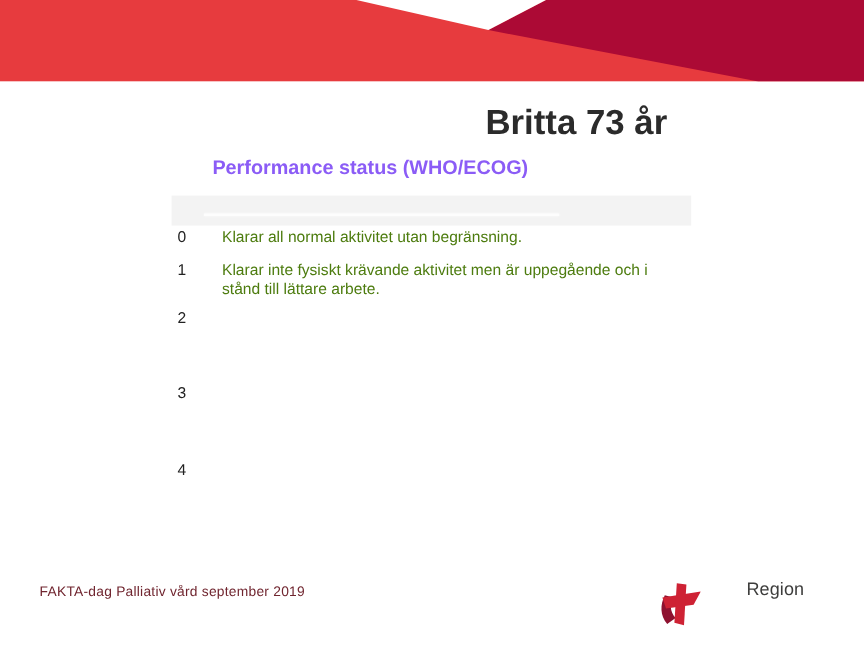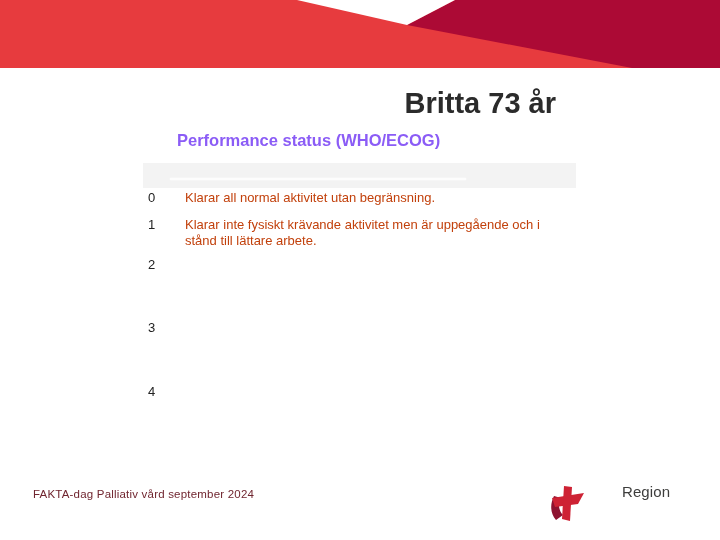--- a/index.html
+++ b/index.html
@@ -35,21 +35,21 @@
     background:#fdfdfd;box-shadow:0 0 2px #ffffff;
   }
 
   
   .ecog-row{left:148px;width:430px;display:flex;}
   .grade{
     width:37px;flex:0 0 37px;
     font-size:13px;line-height:15px;color:#222222;
   }
   .row-text{
-    font-size:13px;line-height:15.5px;color:#c2410c;
+    font-size:13px;line-height:15.5px;color:#4d7c0f;
     white-space:pre-line;
   }
   #row-0{top:190px;}
   #row-1{top:217px;}
   #row-2{top:257px;}
   #row-3{top:320px;}
   #row-4{top:384px;}
 
   
   #footer{
@@ -93,21 +93,21 @@
 <div id="row-2" class="abs ecog-row">
   <div class="grade">2</div>
 </div>
 <div id="row-3" class="abs ecog-row">
   <div class="grade">3</div>
 </div>
 <div id="row-4" class="abs ecog-row">
   <div class="grade">4</div>
 </div>
 
-<div id="footer" class="abs">FAKTA-dag Palliativ vård september 2024</div>
+<div id="footer" class="abs">FAKTA-dag Palliativ vård september 2019</div>
 
 <div id="logo" class="abs">
   <svg id="logo-mark" viewBox="0 0 34 38" aria-hidden="true">
     <path d="M4,11 C0,19 0,28 6,35 L13,30 C8,25 8,17 11,13 Z" fill="#8E1230"></path>
     <path d="M2,13 L34,8 L28,19 L5,22 Z" fill="#CE2234"></path>
     <path d="M14,1 L22,2 L20,36 L12,34 Z" fill="#CE2234"></path>
   </svg>
   <div id="logo-text">
     <div>Region</div>
   </div>

